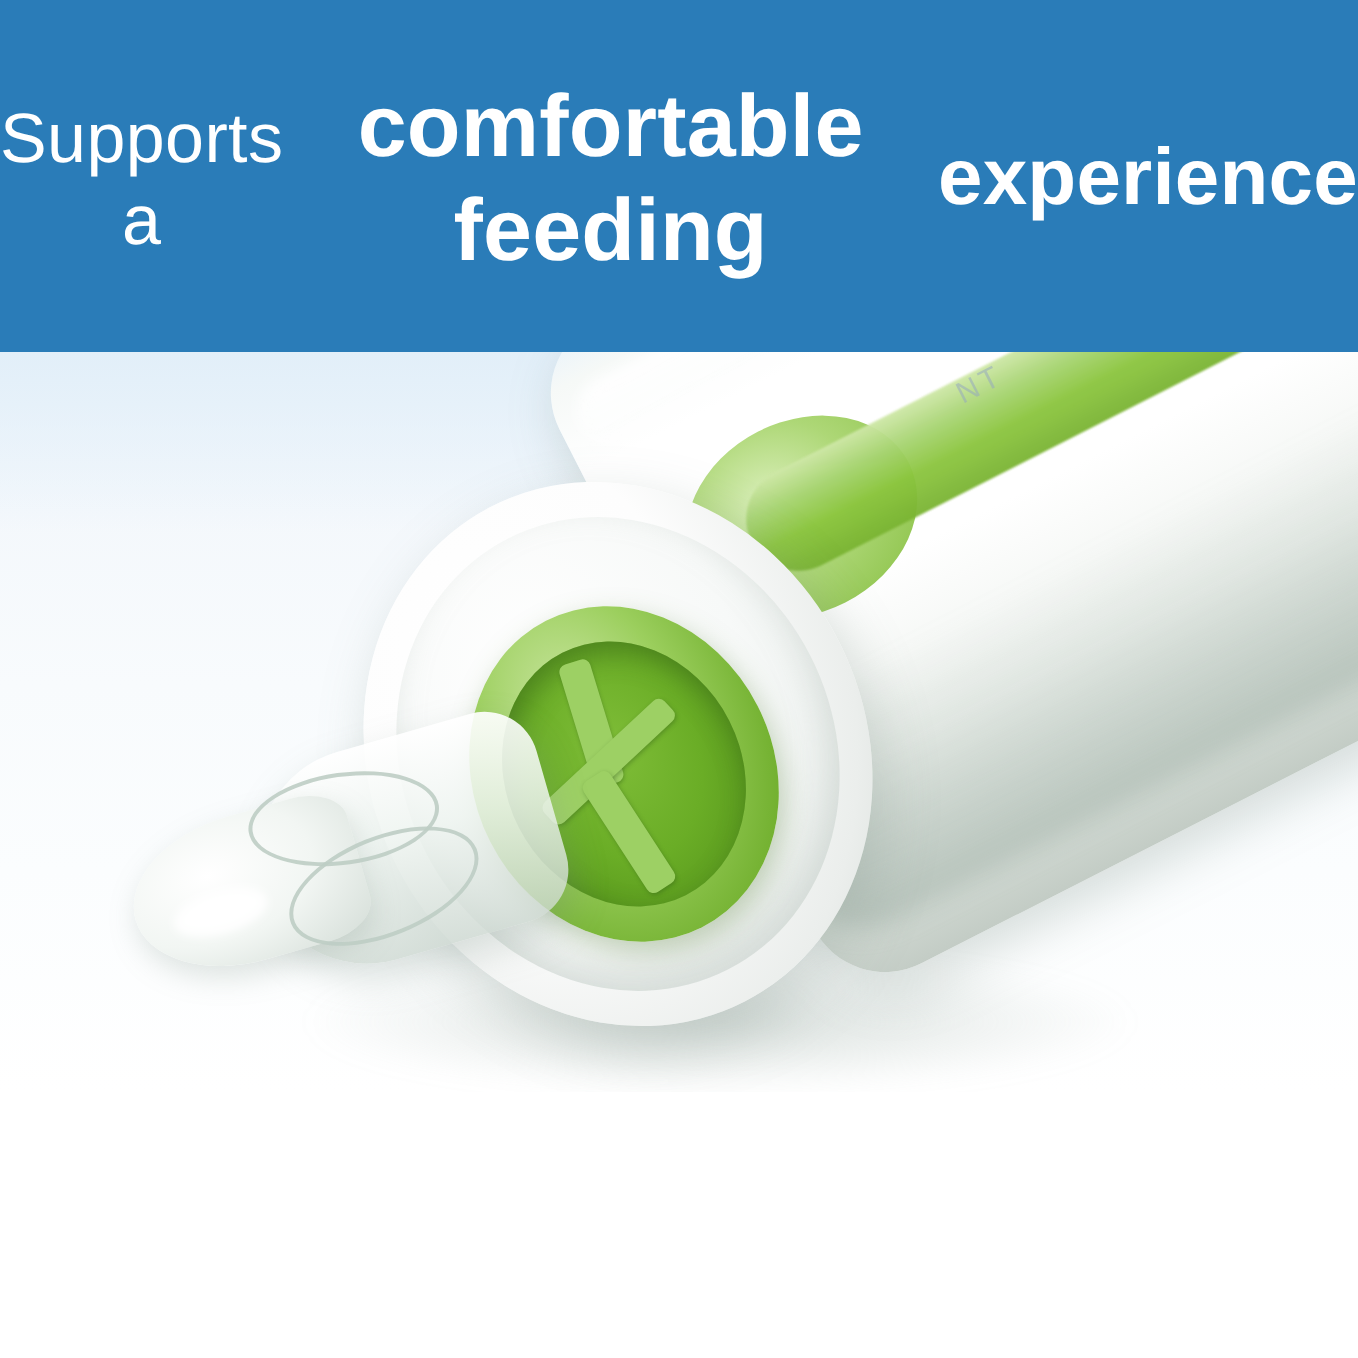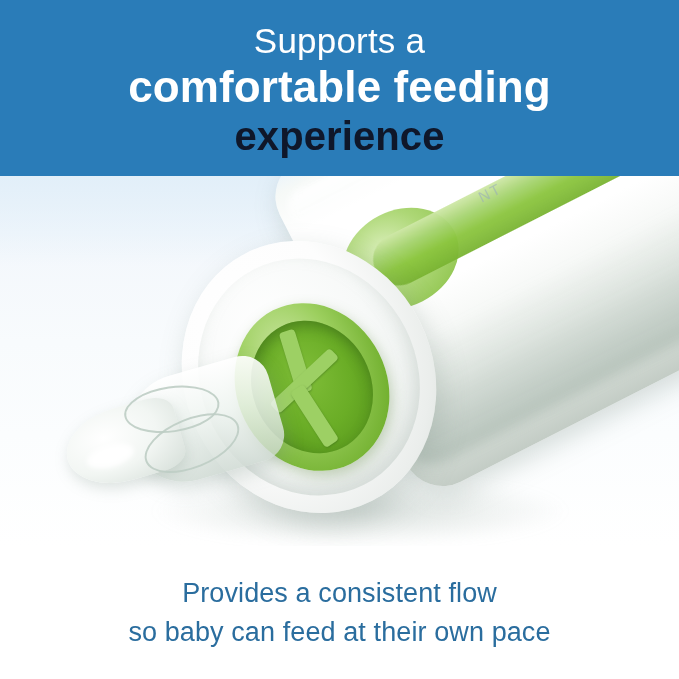--- a/index.html
+++ b/index.html
@@ -20,44 +20,44 @@
 
   
   .banner {
     position: absolute;
     left: 0;
     top: 0;
     width: 679px;
     height: 176px;
     background: #2a7cb8;
     display: flex;
-    flex-direction: column;
+    flex-direction: row;
     align-items: center;
-    justify-content: center;
+    justify-content: flex-start;
     box-sizing: border-box;
     padding-top: 4px;
   }
   .banner-line1 {
     color: #ffffff;
     font-size: 35px;
     font-weight: 400;
     line-height: 1.18;
     letter-spacing: 0.2px;
     text-align: center;
   }
   .banner-line2 {
     color: #ffffff;
     font-size: 44px;
     font-weight: 700;
     line-height: 1.18;
     letter-spacing: 0.1px;
     text-align: center;
   }
   .banner-line3 {
-    color: #0f172a;
+    color: #ffffff;
     font-size: 40px;
     font-weight: 700;
     line-height: 1.18;
     letter-spacing: 0.1px;
     text-align: center;
   }
 
   
   .photo {
     position: absolute;
@@ -344,18 +344,14 @@
     <div class="teat">
       <div class="teat-base"></div>
       <div class="teat-tip">
         <div class="teat-hi"></div>
       </div>
       <div class="teat-ridge ridge-1"></div>
       <div class="teat-ridge ridge-2"></div>
     </div>
   </div>
 
-  <div class="caption">
-    <div class="caption-line">Provides a consistent flow</div>
-    <div class="caption-line">so baby can feed at their own pace</div>
-  </div>
 
 </div>
 
 </body></html>

